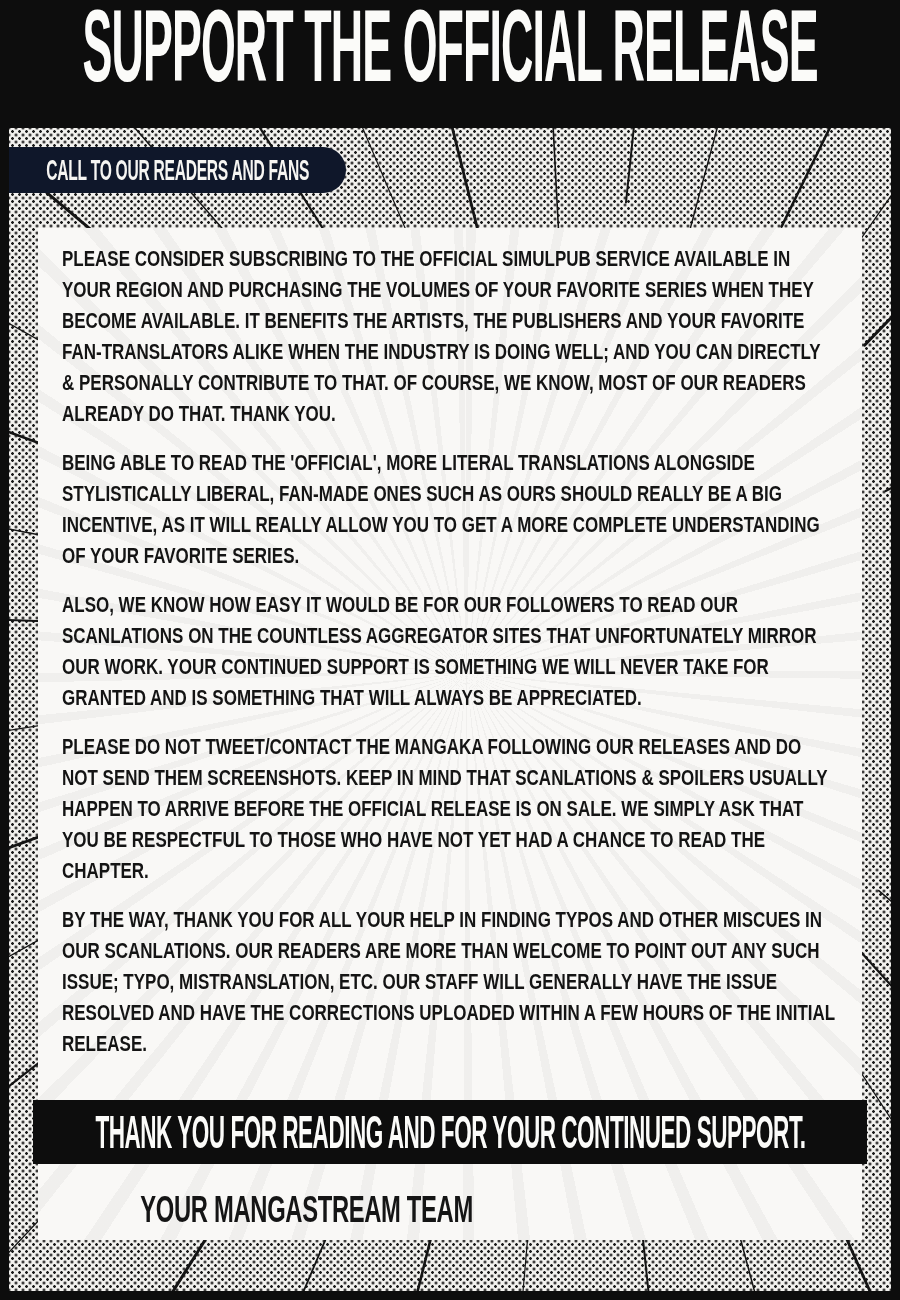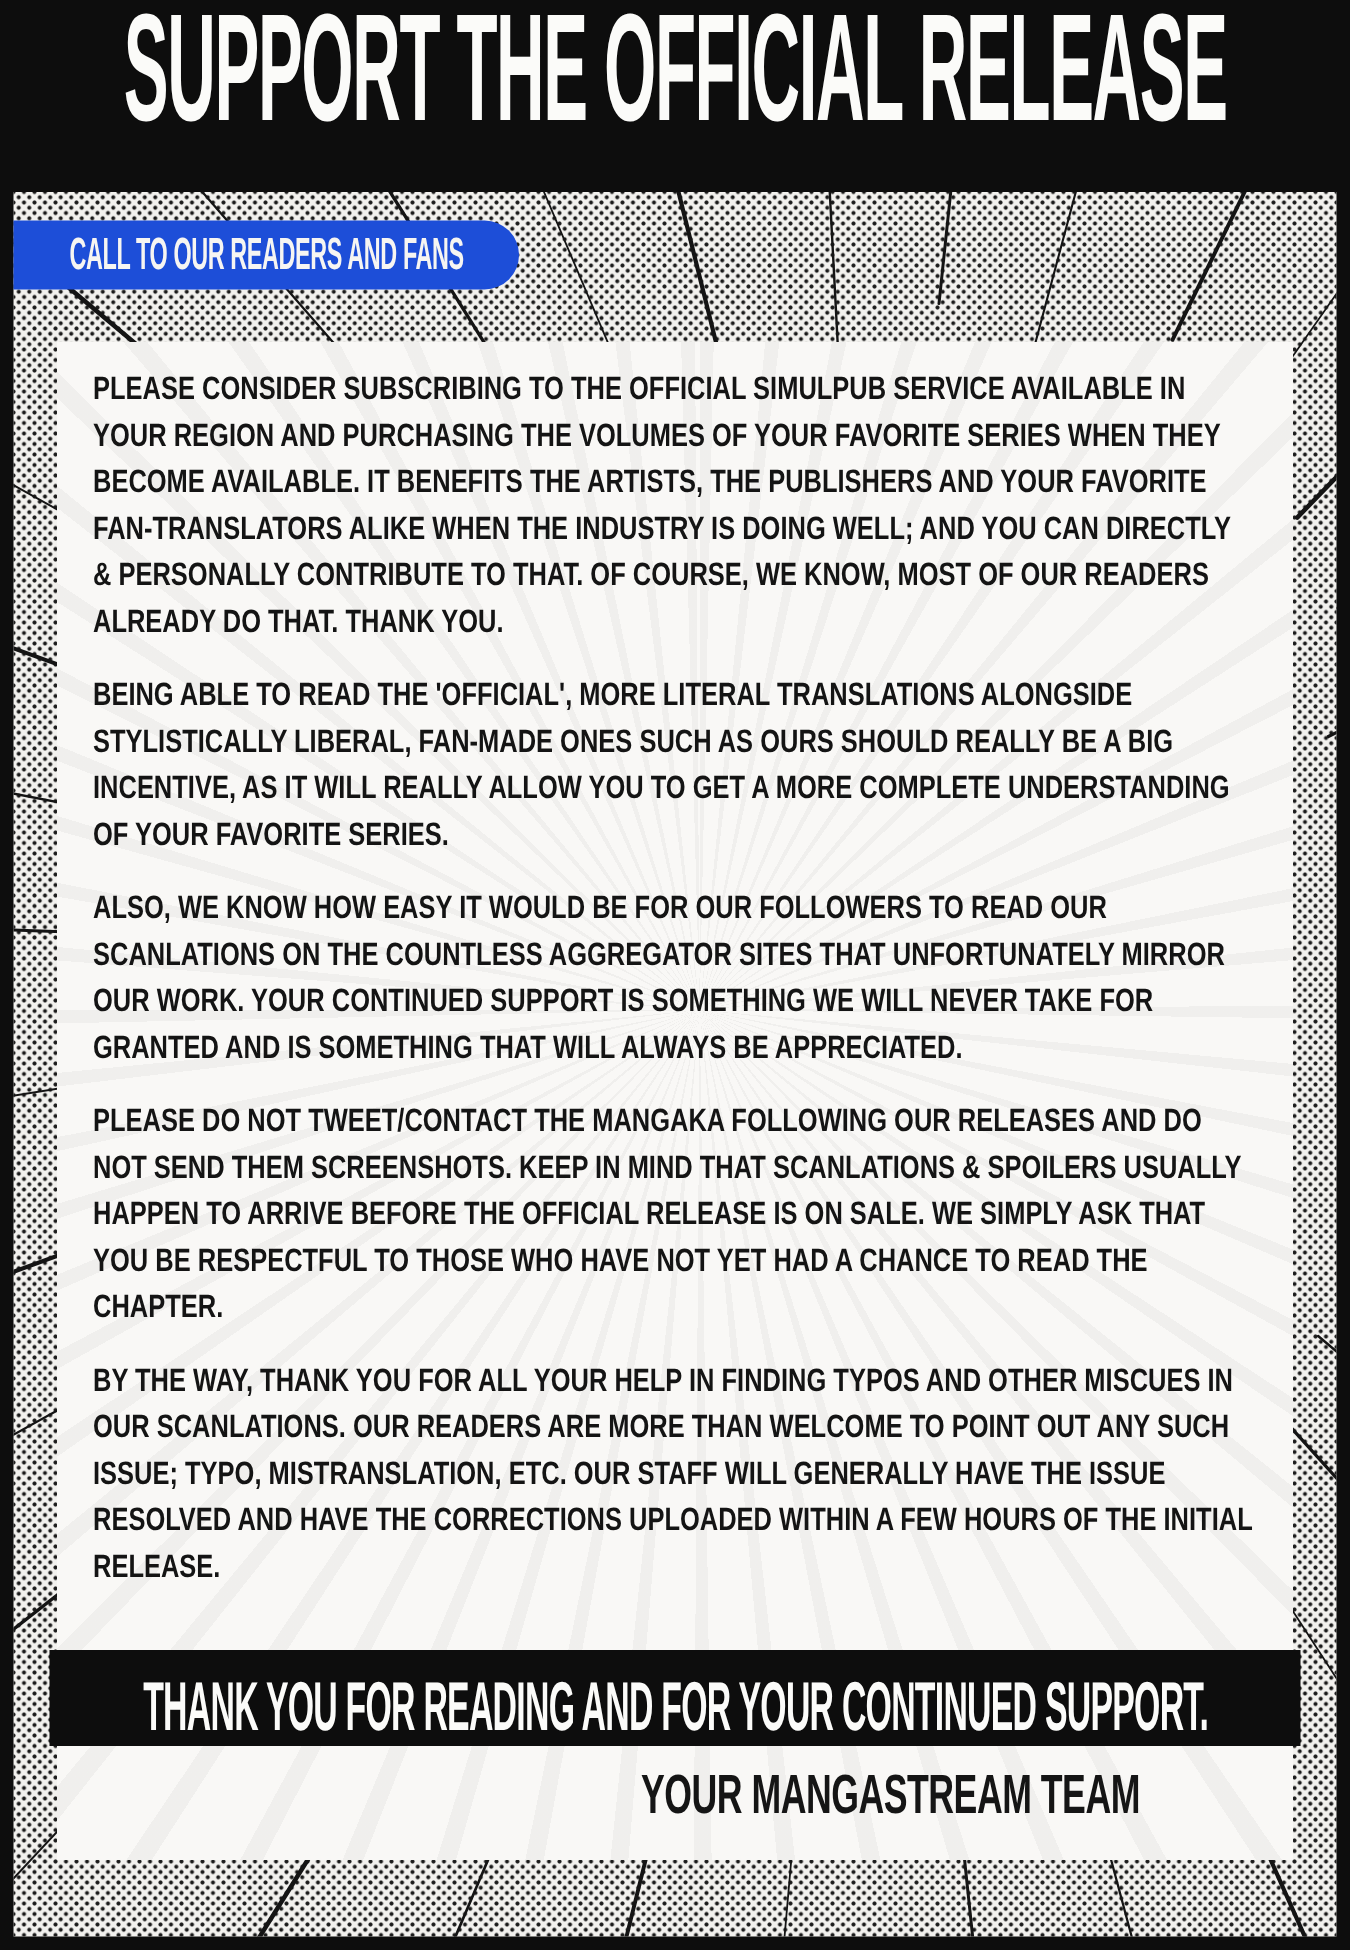--- a/index.html
+++ b/index.html
@@ -31,21 +31,21 @@
   .banner-title{
     color:#fbfbf9;font-weight:700;font-size:96px;line-height:1;
     white-space:nowrap;letter-spacing:-2px;
     transform:scale(0.467,1.06);transform-origin:center center;
     flex-shrink:0;
   }
 
   
   .badge{
     position:absolute;left:9px;top:147px;width:337px;height:46px;
-    background:#1d4ed8;border-radius:0 23px 23px 0;
+    background:#0f172a;border-radius:0 23px 23px 0;
     display:flex;align-items:center;justify-content:center;z-index:3;
   }
   .badge-label{
     color:#f6f5f2;font-weight:700;font-size:30px;white-space:nowrap;
     letter-spacing:-0.5px;
     transform:scale(0.52,1);transform-origin:center center;flex-shrink:0;
   }
 
   
   .panel{
@@ -61,29 +61,29 @@
   }
   .para{
     margin:0 0 18px 0;
     font-size:21.5px;line-height:31px;font-weight:700;color:#141414;
     letter-spacing:0;
   }
 
   
   .thanks-bar{
     margin:40px -29px 0 -29px;height:64px;background:#0d0d0d;
-    display:flex;align-items:flex-end;justify-content:center;overflow:visible;
+    display:flex;align-items:center;justify-content:center;overflow:visible;
   }
   .thanks-label{
     color:#fbfbf9;font-weight:700;font-size:46px;white-space:nowrap;
     letter-spacing:-1px;
     transform:scale(0.49,1);transform-origin:center center;flex-shrink:0;
   }
   .signature-row{
-    margin-top:12px;height:42px;display:flex;align-items:center;justify-content:flex-end;
+    margin-top:24px;height:42px;display:flex;align-items:center;justify-content:flex-start;
   }
   .signature-label{
     color:#151515;font-weight:700;font-size:35px;white-space:nowrap;
     letter-spacing:-0.5px;
     transform:scale(0.68,1.05);transform-origin:center center;flex-shrink:0;
   }
 </style>
 </head>
 <body>
 

